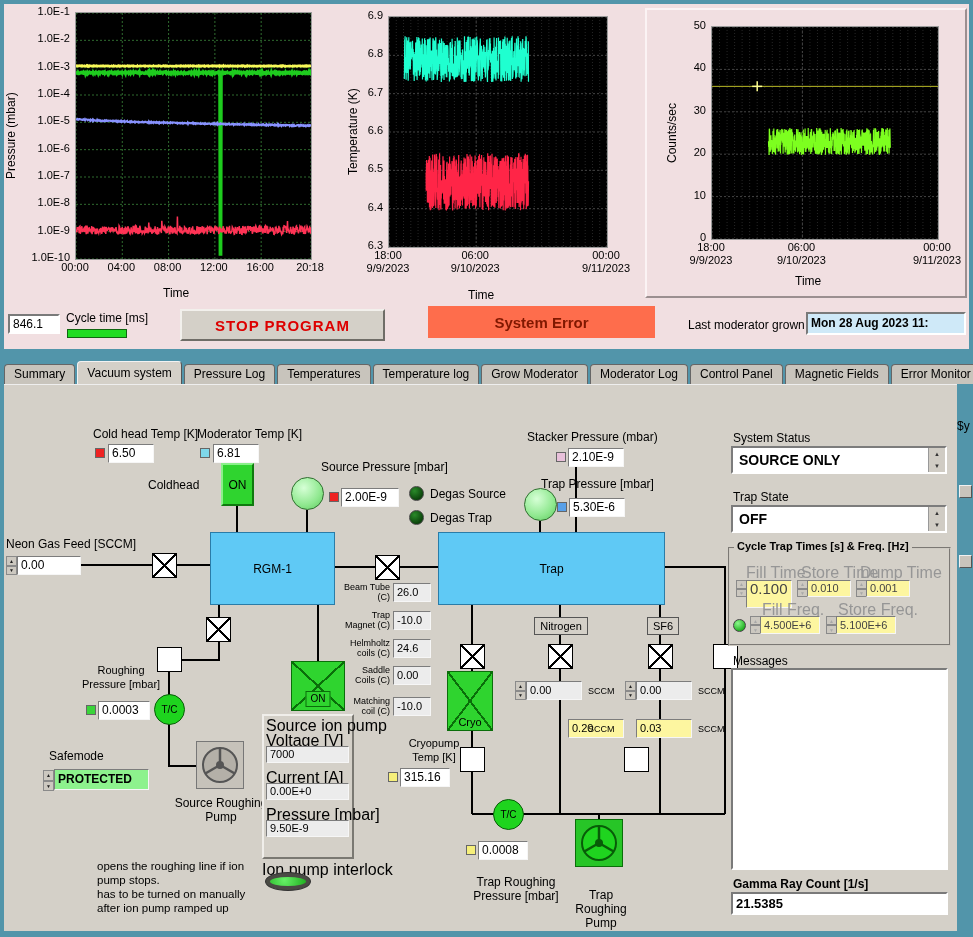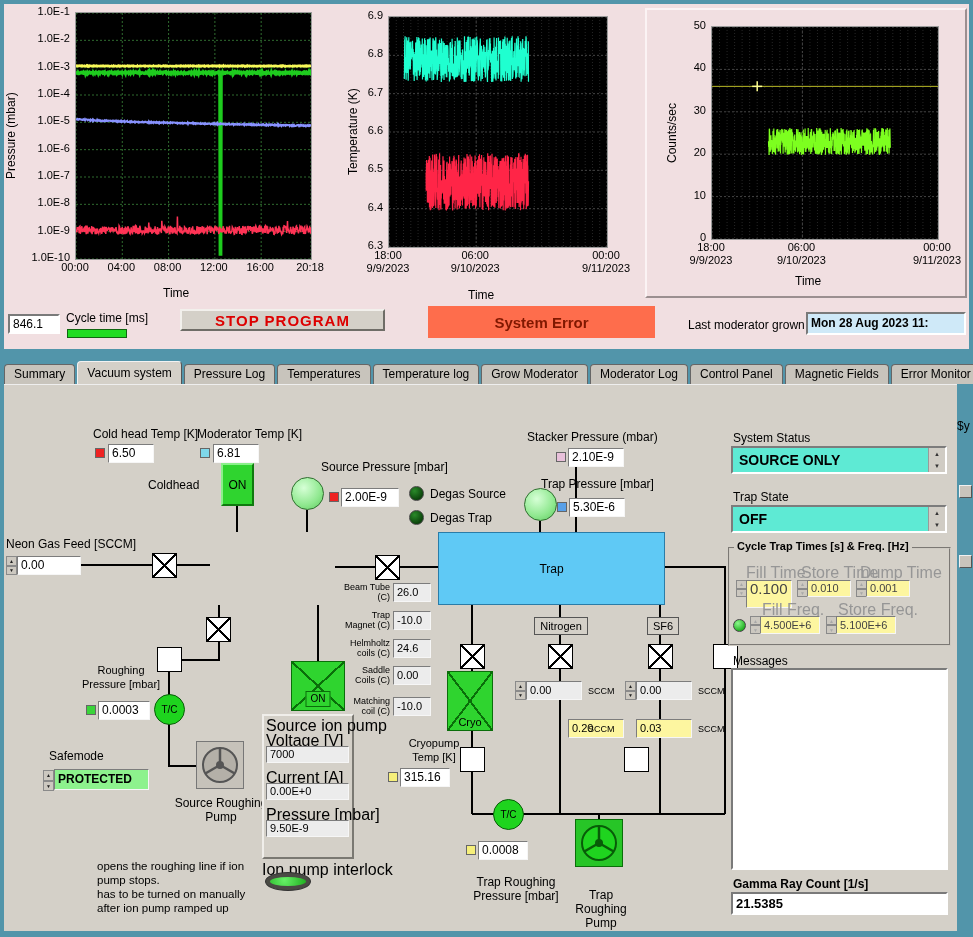--- a/index.html
+++ b/index.html
@@ -43,21 +43,21 @@
   .onbtn{position:absolute;background:#2fd42f;border:2px solid;border-color:#8af08a #0f7a0f #0f7a0f #8af08a;display:flex;align-items:center;justify-content:center;font-size:12px;}
   .spinner{position:absolute;width:11px;display:flex;flex-direction:column;}
   .spinner b{flex:1;display:flex;align-items:center;justify-content:center;background:#ccc8c0;border:1px solid #8a8a8a;color:#222;font-size:5px;font-weight:normal;}
   .spinner.dis b{color:#a8a8a8;}
   .lblblock{position:absolute;font-size:11px;text-align:center;line-height:14px;}
   .coil-lbl{position:absolute;width:50px;height:20px;font-size:9px;line-height:10px;display:flex;align-items:center;}
   .coil-lbl span{width:100%;text-align:right;}
   .grayf{background:#ececec;}
   .yellowf{background:#fdf6a0;}
   .note{position:absolute;font-size:11.5px;line-height:14px;white-space:pre-line;}
-  .ring{position:absolute;background:#5eead4;border:2px solid;border-color:#7c7c7c #fff #fff #7c7c7c;display:flex;align-items:stretch;font-weight:bold;font-size:14px;}
+  .ring{position:absolute;background:#ffffff;border:2px solid;border-color:#7c7c7c #fff #fff #7c7c7c;display:flex;align-items:stretch;font-weight:bold;font-size:14px;}
   .ring .txt{flex:1;display:flex;align-items:center;padding-left:6px;}
   .ring .btns{width:17px;background:#d0ccc4;border-left:1px solid #999;display:flex;flex-direction:column;}
   .ring .btns b{flex:1;display:flex;align-items:center;justify-content:center;font-size:6px;color:#333;font-weight:normal;}
   .groupbox{position:absolute;border:2px groove #cfcbc3;}
   .gb-title{position:absolute;font-size:11px;font-weight:bold;background:#d4d0c8;padding:0 3px;white-space:nowrap;}
   .dis-lbl{color:#969696;}
   
   .tabbar{position:absolute;left:4px;top:361px;width:965px;height:23px;display:flex;align-items:flex-end;}
   .tab{height:20px;line-height:19px;padding:0 9px;font-size:12px;background:#c8c4bc;border:1px solid #666;border-bottom:0;border-radius:4px 4px 0 0;margin-right:2px;white-space:nowrap;}
   .tab.active{height:23px;line-height:22px;background:#d4d0c8;border-color:#f2f2f2 #555 #d4d0c8 #f2f2f2;}
@@ -272,21 +272,21 @@
         <span class="xtick" style="left: 250px; top: 231px; width: 80px;">
           <div>00:00</div>
           <div>9/11/2023</div>
         </span>
       </div>
   </div>
 
   <div class="field sunken2" style="left:8px;top:314px;width:52px;height:20px;line-height:16px;">846.1</div>
   <div class="lbl" style="left:66px;top:311px;">Cycle time [ms]</div>
   <div class="greenbar" style="left:67px;top:329px;width:60px;height:9px;"></div>
-  <div class="stopbtn" style="left:180px;top:309px;width:205px;height:22px;">STOP PROGRAM</div>
+  <div class="stopbtn" style="left:180px;top:309px;width:205px;height:32px;">STOP PROGRAM</div>
   <div class="syserr" style="left:428px;top:306px;width:227px;height:32px;">System Error</div>
   <div class="lbl" style="left:688px;top:318px;">Last moderator grown</div>
   <div class="field sunken2" style="left:806px;top:312px;width:160px;height:23px;line-height:19px;background:#cfe9f8;font-weight:bold;">Mon 28 Aug 2023 11:</div>
 
   <div class="tabbar">
       <div class="tab">Summary</div>
       <div class="tab active">Vacuum system</div>
       <div class="tab">Pressure Log</div>
       <div class="tab">Temperatures</div>
       <div class="tab">Temperature log</div>
@@ -344,20 +344,23 @@
   <div class="sq" style="left:557px;top:502px;background:#58a0e8;"></div>
   <div class="field" style="left:569px;top:498px;width:56px;height:19px;">5.30E-6</div>
 
   <div class="lbl" style="left:6px;top:537px;">Neon Gas Feed [SCCM]</div>
   <span class="spinner" style="left:6px;top:556px;height:19px;">
       <b>▲</b>
       <b>▼</b>
     </span>
   <div class="field" style="left:17px;top:556px;width:64px;height:19px;">0.00</div>
 
+  <div class="procbox" style="left:210px;top:532px;width:125px;height:73px;">
+      <span>RGM-1</span>
+    </div>
   <div class="procbox" style="left:438px;top:532px;width:227px;height:73px;">
       <span>Trap</span>
     </div>
 
   <div class="valve x" style="left:152px;top:553px;"></div>
   <div class="valve x" style="left:375px;top:555px;"></div>
   <div class="valve x" style="left:206px;top:617px;"></div>
 
   <div class="coil-lbl" style="left:340px;top:582px;">
       <span>Beam Tube (C)</span>

